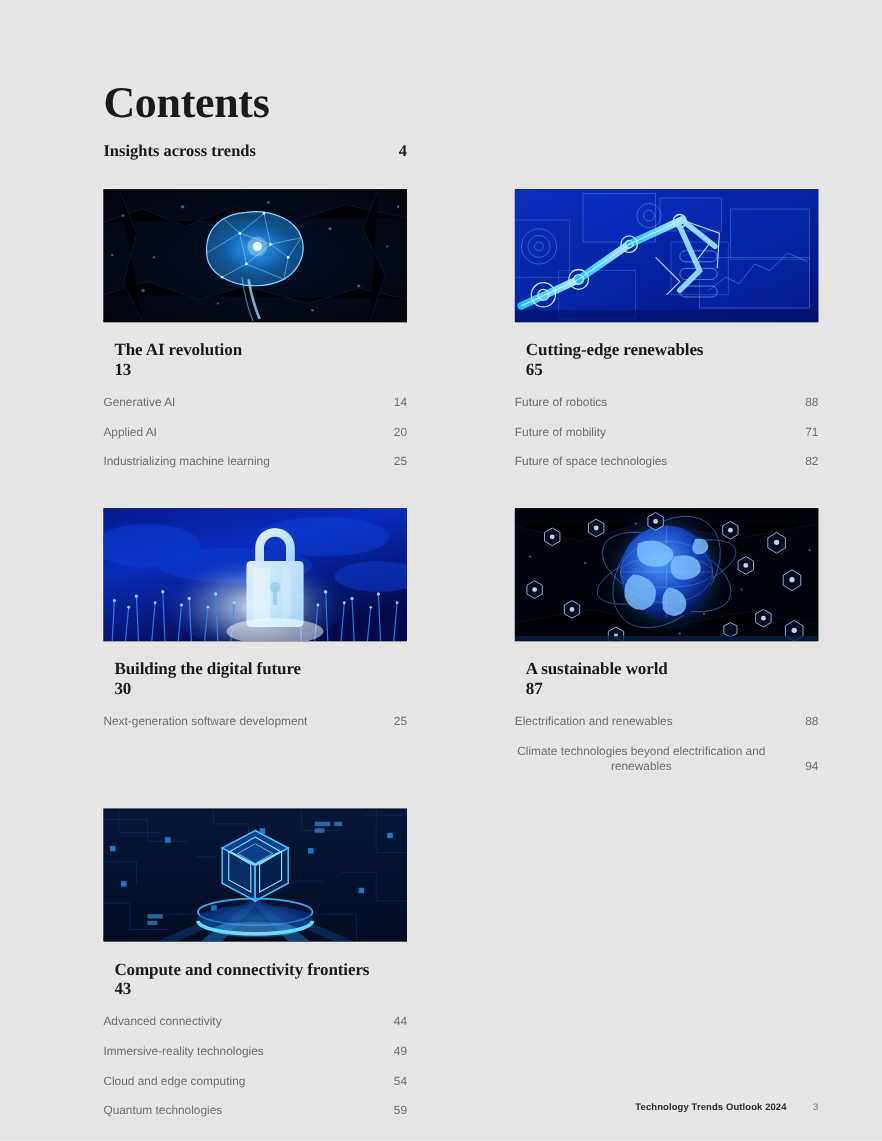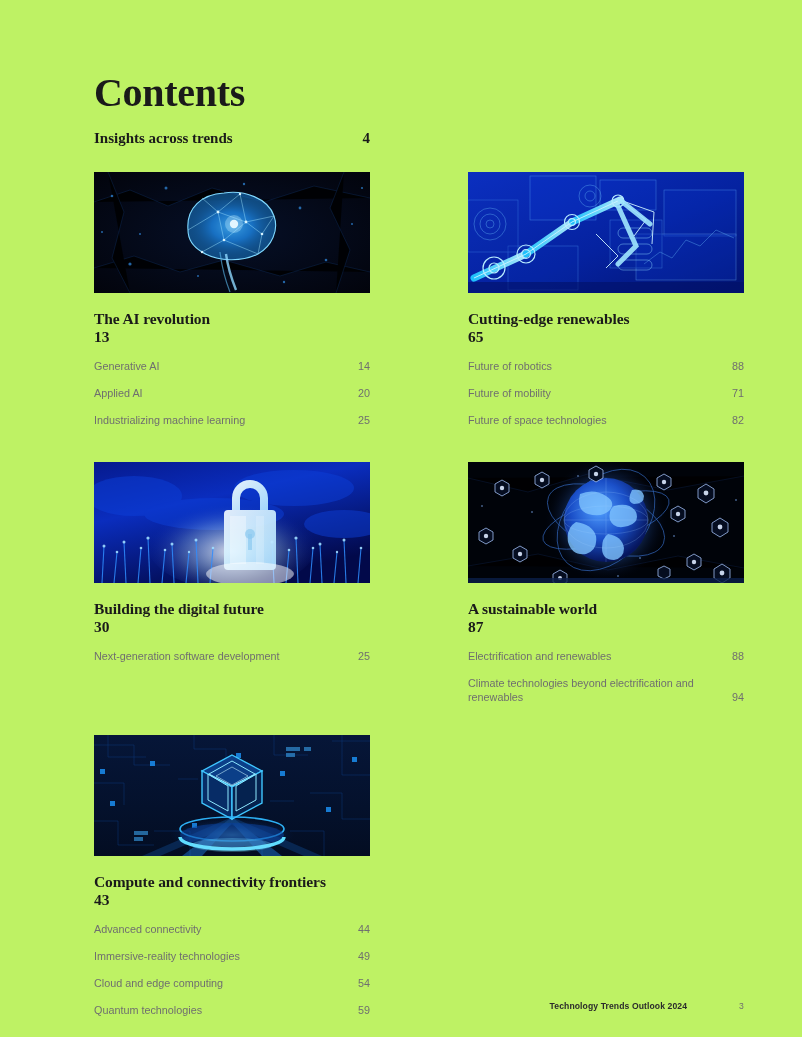--- a/index.html
+++ b/index.html
@@ -11,21 +11,22 @@
     width: 802px;
     height: 1037px;
     position: relative;
     font-family: "Liberation Sans", sans-serif;
     overflow: hidden;
   }
 
   .page {
     position: absolute;
     inset: 0;
-    background: #bef264;
+    background: #e5e5e5;
+    text-align: center;
   }
 
   
   .page-title {
     position: absolute;
     left: 94px;
     top: 44px;
     font-family: "Liberation Serif", serif;
     font-weight: bold;
     font-size: 40px;
@@ -75,21 +76,21 @@
     display: flex;
     align-items: baseline;
     justify-content: space-between;
     font-family: "Liberation Serif", serif;
     font-weight: bold;
     font-size: 15.5px;
     color: #1a1a1a;
     letter-spacing: -0.1px;
     flex-direction: column;
   }
-  .sec-head .hnum { margin-left: 0; white-space: nowrap; }
+  .sec-head .hnum { margin-left: 10px; white-space: nowrap; }
 
   .sub-list { margin-top: 6px; }
   .sub-item {
     display: flex;
     align-items: flex-start;
     justify-content: space-between;
     font-family: "Liberation Sans", sans-serif;
     font-size: 10.8px;
     color: #6f6f6f;
     line-height: 1.32;
@@ -108,21 +109,20 @@
     position: absolute;
     right: 58px;
     bottom: 26px;
     display: flex;
     align-items: baseline;
     font-family: "Liberation Sans", sans-serif;
     font-size: 8.6px;
     font-weight: bold;
     color: #2b2b2b;
     letter-spacing: 0.1px;
-    gap: 28px;
   }
   .footer .fpage {
     margin-left: 24px;
     font-weight: normal;
     color: #6f6f6f;
   }
 </style>
 </head>
 <body>
 

